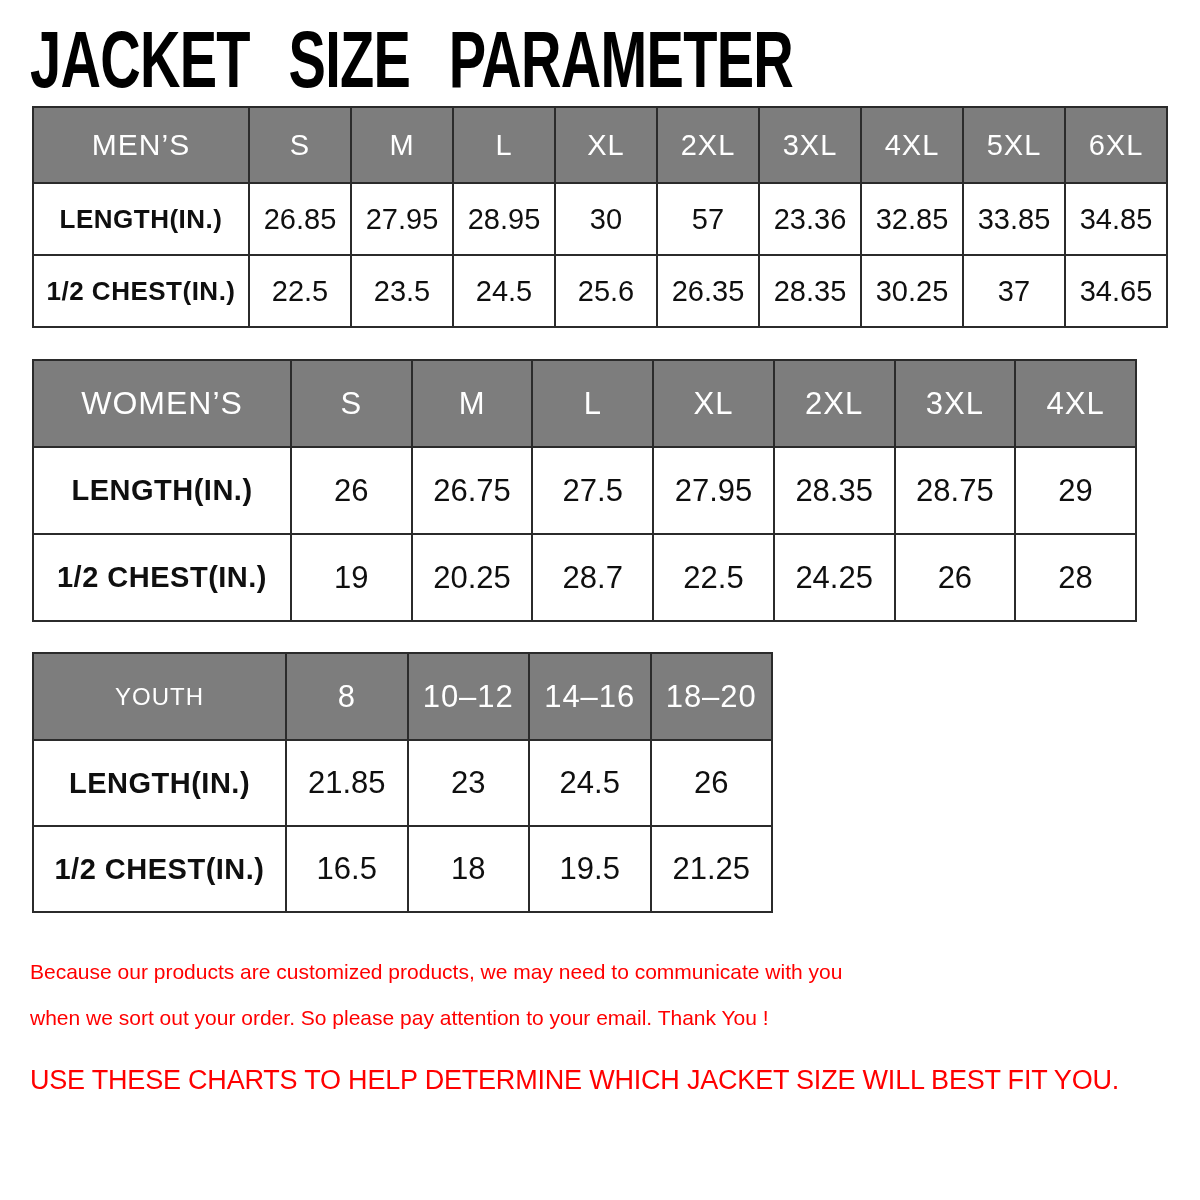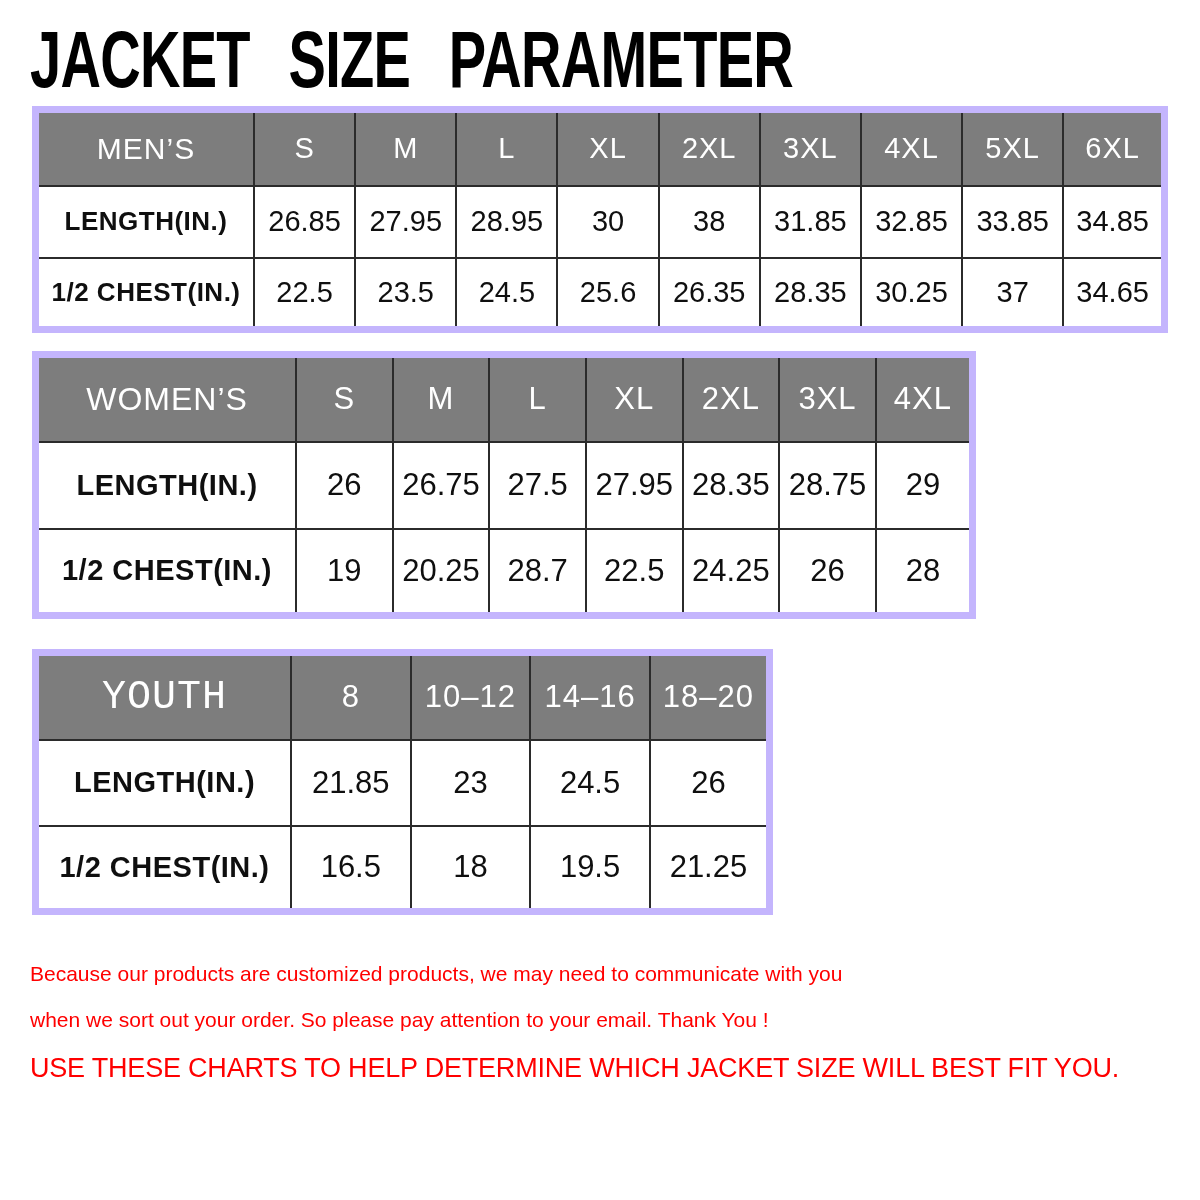--- a/index.html
+++ b/index.html
@@ -33,21 +33,21 @@
     color: #ff0000;
     font-size: 26px;
     line-height: 37px;
     letter-spacing: 0.2px;
     white-space: pre-line;
   }
   .size-table {
     border-collapse: collapse;
     table-layout: fixed;
     margin-left: 32px;
-    border: 7px solid #c4b5fd;
+    border: 1px solid #c4b5fd;
   }
   .size-table th, .size-table td {
     border: 2px solid #2b2b2b;
     text-align: center;
     vertical-align: middle;
     padding: 0;
     overflow: hidden;
   }
   .size-table thead th {
     background: #7d7d7d;
@@ -66,46 +66,46 @@
   
   .t-men { width: 1136px; margin-top: 10px; }
   .t-men thead th:first-child { width: 214px; }
   .t-men thead tr { height: 76px; }
   .t-men tbody tr { height: 72px; }
   .t-men thead th { font-size: 29px; }
   .t-men thead th.group-label { font-size: 30px; }
   .t-men td { font-size: 29px; }
   .t-men td.row-label { font-size: 26px; }
   
-  .t-women { width: 944px; margin-top: 18px; }
+  .t-women { width: 1105px; margin-top: 31px; }
   .t-women thead th:first-child { width: 256px; }
   .t-women thead tr { height: 87px; }
   .t-women tbody tr { height: 87px; }
   .t-women thead th { font-size: 31px; }
   .t-women thead th.group-label { font-size: 32px; }
   .t-women td { font-size: 31px; }
   .t-women td.row-label { font-size: 29px; }
   
   .t-youth { width: 741px; margin-top: 30px; }
   .t-youth thead th:first-child { width: 251px; }
   .t-youth thead tr { height: 87px; }
   .t-youth tbody tr { height: 86px; }
   .t-youth thead th { font-size: 31px; }
-  .t-youth thead th.group-label { font-size: 40px; font-family: Liberation Mono, monospace; }
+  .t-youth thead th.group-label { font-size: 24px; }
   .t-youth td { font-size: 31px; }
   .t-youth td.row-label { font-size: 29px; }
   .note-bottom-1 {
     margin: 36px 0 0 30px;
     color: #ff0000;
     font-size: 21px;
     line-height: 46px;
     white-space: pre-line;
   }
   .note-bottom-2 {
-    margin: 10px 0 0 30px;
+    margin: 24px 0 0 30px;
     color: #ff0000;
     font-size: 27px;
     letter-spacing: -0.2px;
     white-space: nowrap;
   }
 </style>
 </head>
 <body>
 
 <div class="page">
@@ -129,22 +129,22 @@
             <th>6XL</th>
           </tr>
         </thead>
         <tbody>
           <tr>
             <td class="row-label">LENGTH(IN.)</td>
             <td>26.85</td>
             <td>27.95</td>
             <td>28.95</td>
             <td>30</td>
-            <td>38</td>
-            <td>31.85</td>
+            <td>57</td>
+            <td>23.36</td>
             <td>32.85</td>
             <td>33.85</td>
             <td>34.85</td>
           </tr>
           <tr>
             <td class="row-label">1/2 CHEST(IN.)</td>
             <td>22.5</td>
             <td>23.5</td>
             <td>24.5</td>
             <td>25.6</td>

